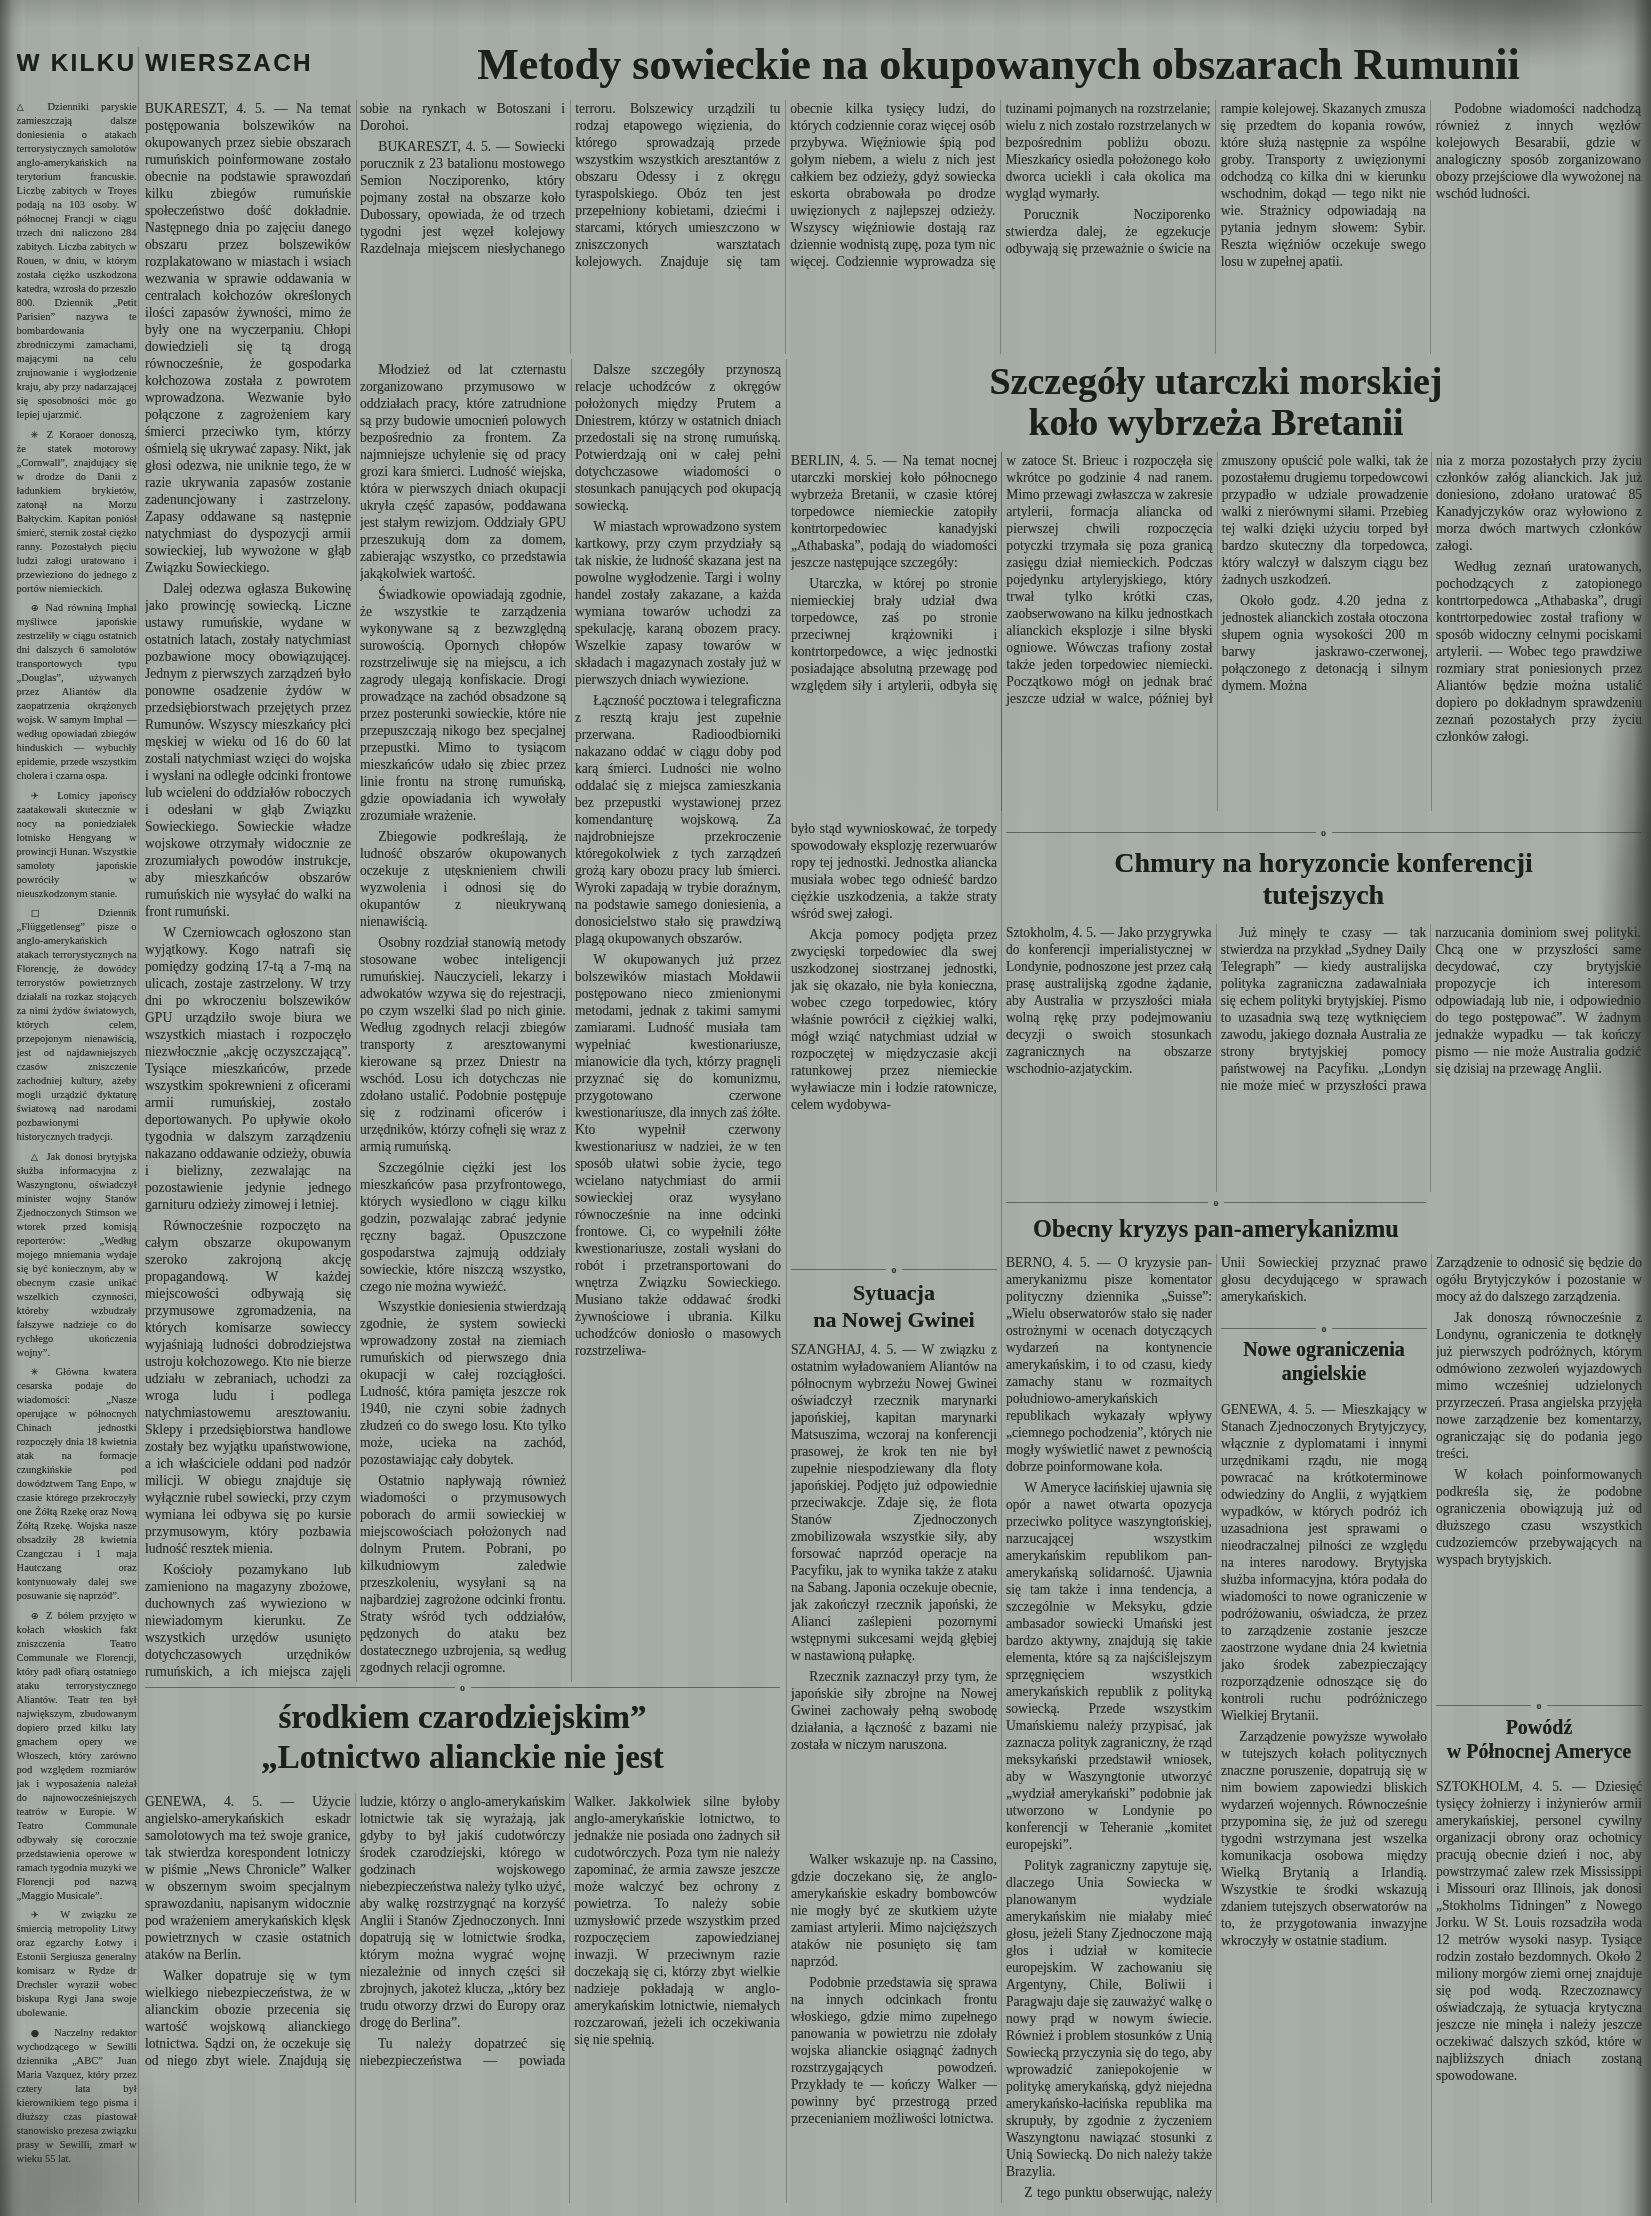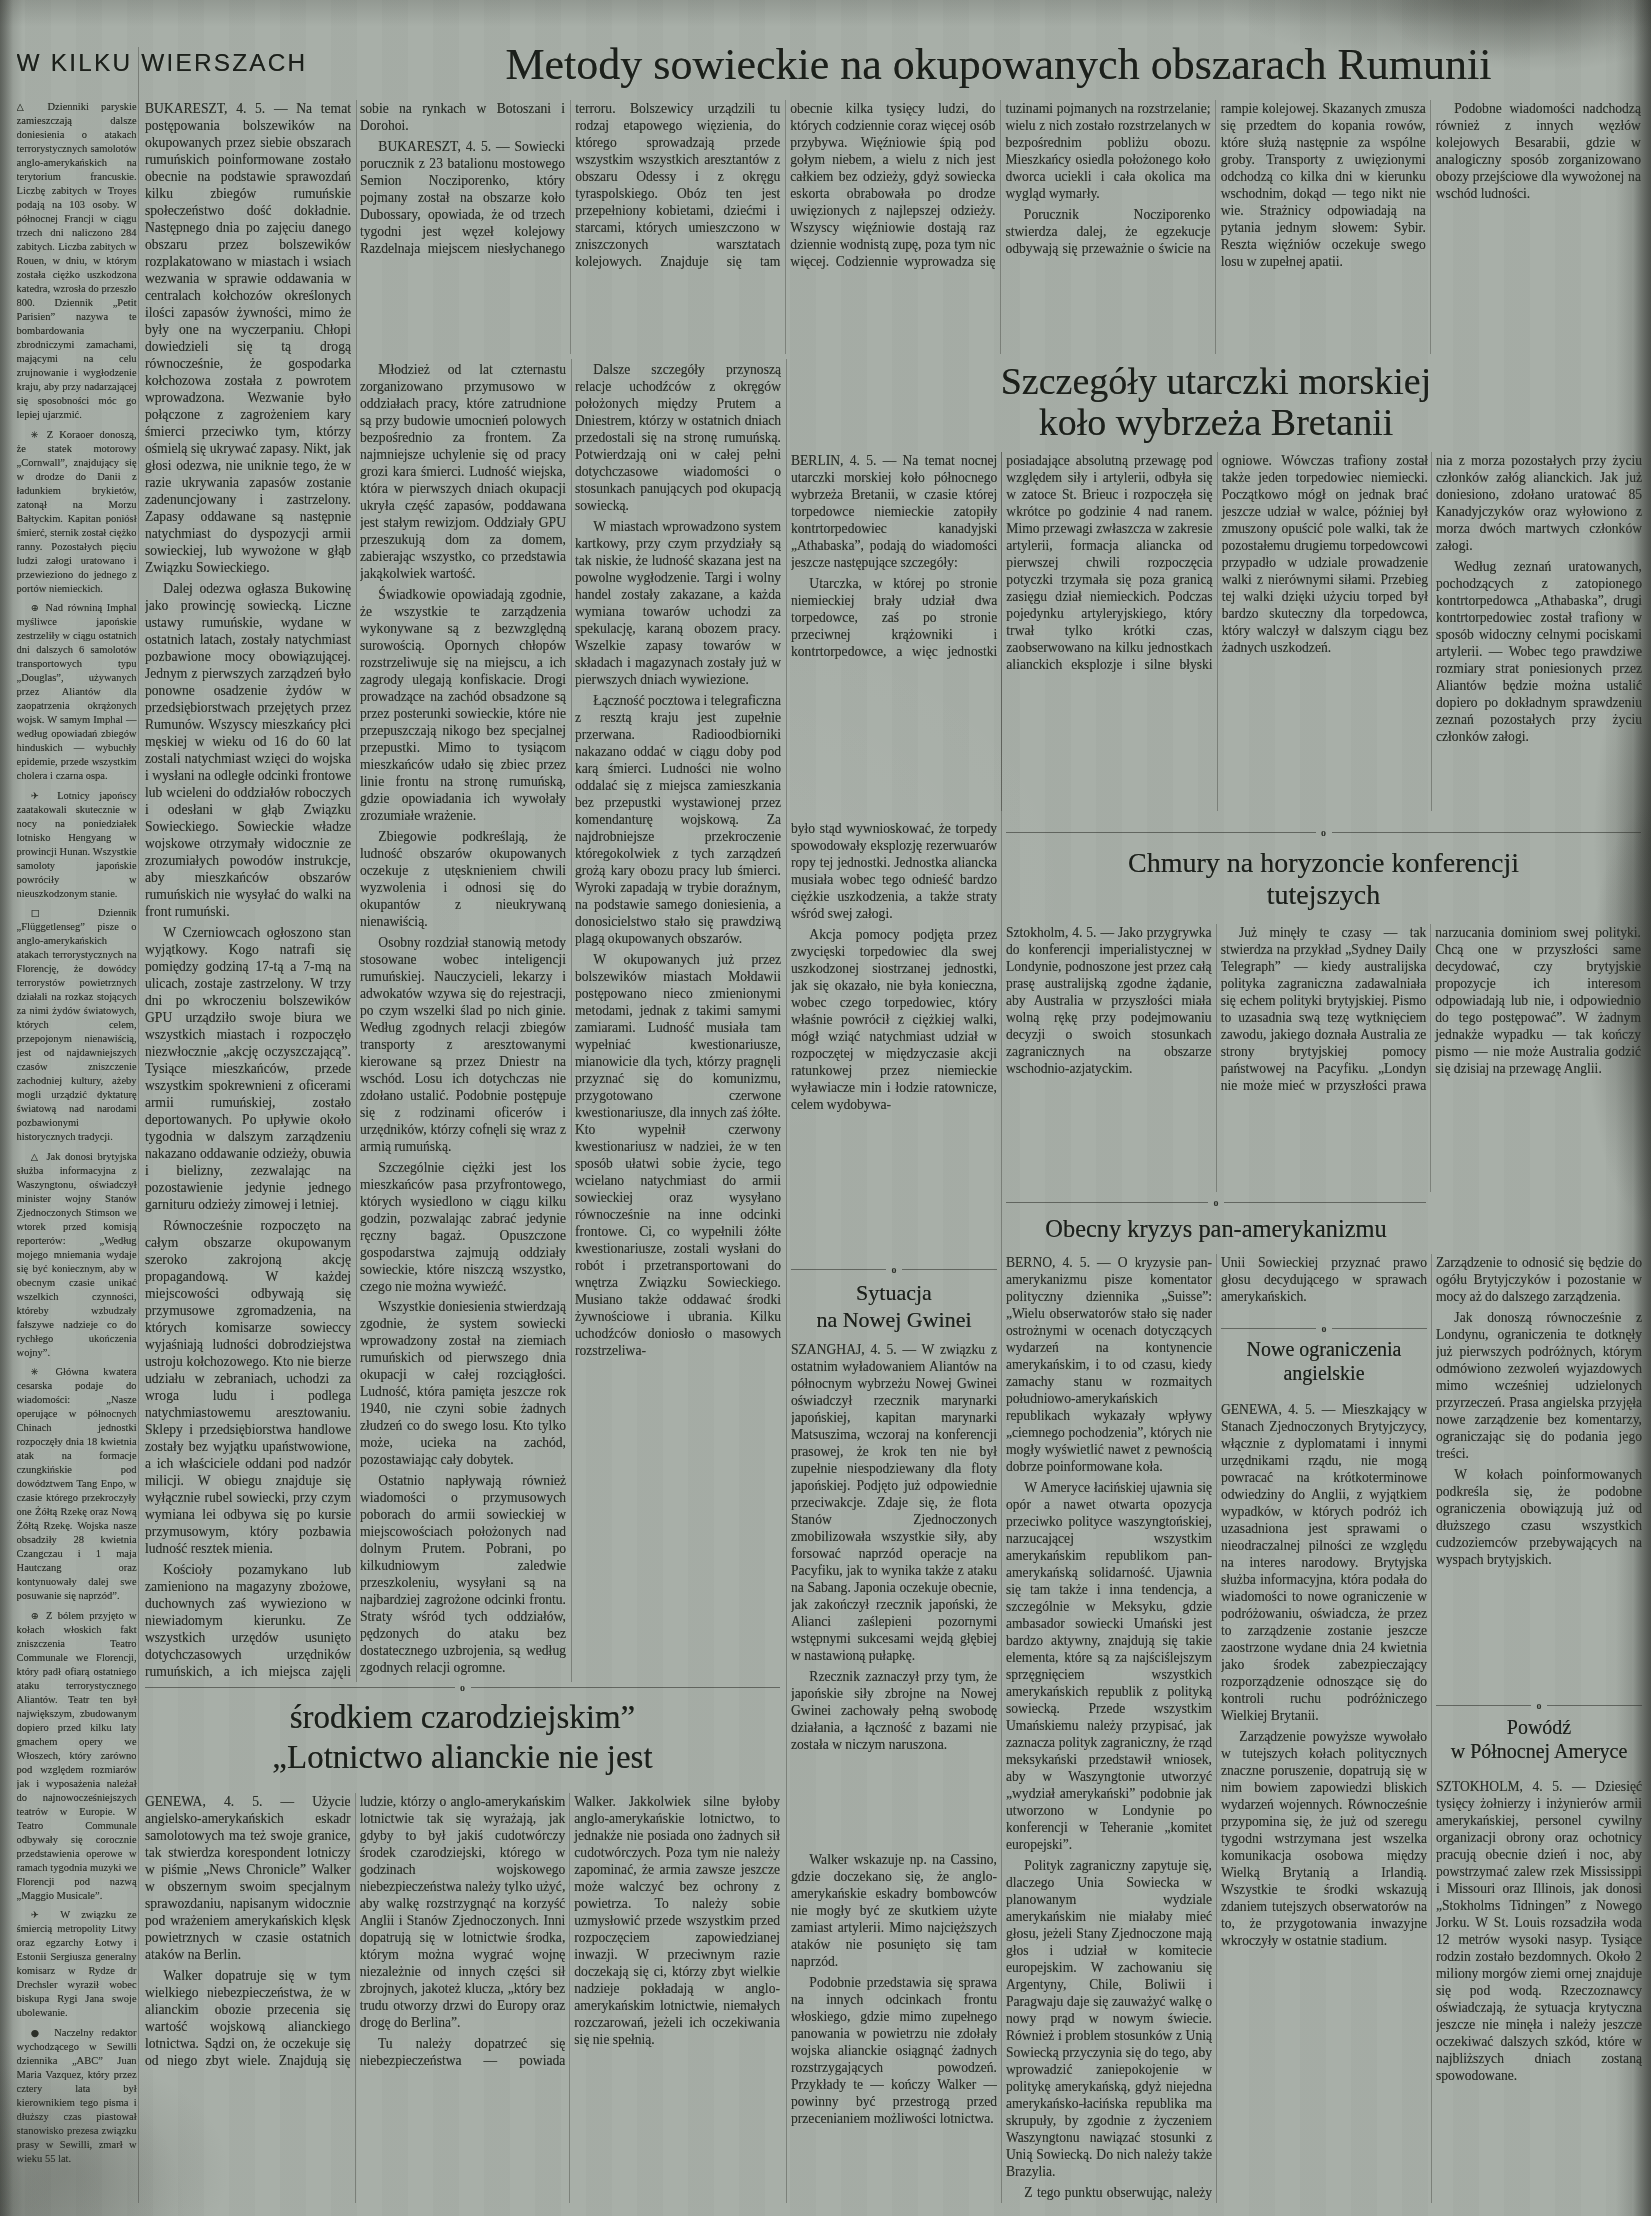--- a/index.html
+++ b/index.html
@@ -23,21 +23,21 @@
     font-size:13.6px;line-height:17px;
     text-shadow:0 0 0.6px rgba(43,47,40,.55);
   }
   .txt p{margin:0 0 3.9px 0;}
   .p.ind{text-indent:1.35em;}
   .p.lead{text-indent:0;}
   .briefs{font-size:10.5px;line-height:14px;}
   .briefs p{margin:0 0 5.5px 0;text-indent:0;}
   .bmark{font-family:"DejaVu Sans", sans-serif;font-size:9.4px;padding-right:2.2px;}
   .hl{
-    position:absolute;font-weight:normal;color:#1c201b;overflow:hidden;
+    position:absolute;font-weight:bold;color:#1c201b;overflow:hidden;
     text-shadow:0 0 0.6px rgba(25,28,22,.6);
   }
   .hl .l{display:block;}
   .center{text-align:center;}
   .sans{font-family:"Liberation Sans", sans-serif;}
   .vrule{position:absolute;width:0.6px;background:rgba(40,42,36,.34);}
   .divider{position:absolute;display:flex;align-items:center;color:#2b2f28;}
   .divider .dline{flex:1;border-top:0.6px solid rgba(40,42,36,.55);height:0;}
   .divider .ddot{font-size:10px;line-height:5.5px;padding:0 5.5px;font-weight:bold;}
   .stain{position:absolute;pointer-events:none;}
@@ -131,20 +131,21 @@
       <p class="p ind">W okupowanych już przez bolszewików miastach Mołdawii postępowano nieco zmienionymi metodami, jednak z takimi samymi zamiarami. Ludność musiała tam wypełniać kwestionariusze, mianowicie dla tych, którzy pragnęli przyznać się do komunizmu, przygotowano czerwone kwestionariusze, dla innych zaś żółte. Kto wypełnił czerwony kwestionariusz w nadziei, że w ten sposób ułatwi sobie życie, tego wcielano natychmiast do armii sowieckiej oraz wysyłano równocześnie na inne odcinki frontowe. Ci, co wypełnili żółte kwestionariusze, zostali wysłani do robót i przetransportowani do wnętrza Związku Sowieckiego. Musiano także oddawać środki żywnościowe i ubrania. Kilku uchodźców doniosło o masowych rozstrzeliwa-</p>
     </div>
 
   <div class="hl center" style="left:791px;top:361px;width:850px;height:84px;font-size:38px;line-height:41px">
     <span class="l">Szczegóły utarczki morskiej</span>
     <span class="l">koło wybrzeża Bretanii</span>
   </div>
   <div class="txt" style="left:791px;top:452px;width:637px;height:359px;column-count:3;column-gap:9px;column-rule:0.6px solid rgba(45,45,40,.35)">
       <p class="p lead">BERLIN, 4. 5. — Na temat nocnej utarczki morskiej koło północnego wybrzeża Bretanii, w czasie której torpedowce niemieckie zatopiły kontrtorpedowiec kanadyjski „Athabaska”, podają do wiadomości jeszcze następujące szczegóły:</p>
       <p class="p ind">Utarczka, w której po stronie niemieckiej brały udział dwa torpedowce, zaś po stronie przeciwnej krążowniki i kontrtorpedowce, a więc jednostki posiadające absolutną przewagę pod względem siły i artylerii, odbyła się w zatoce St. Brieuc i rozpoczęła się wkrótce po godzinie 4 nad ranem. Mimo przewagi zwłaszcza w zakresie artylerii, formacja aliancka od pierwszej chwili rozpoczęcia potyczki trzymała się poza granicą zasięgu dział niemieckich. Podczas pojedynku artyleryjskiego, który trwał tylko krótki czas, zaobserwowano na kilku jednostkach alianckich eksplozje i silne błyski ogniowe. Wówczas trafiony został także jeden torpedowiec niemiecki. Początkowo mógł on jednak brać jeszcze udział w walce, później był zmuszony opuścić pole walki, tak że pozostałemu drugiemu torpedowcowi przypadło w udziale prowadzenie walki z nierównymi siłami. Przebieg tej walki dzięki użyciu torped był bardzo skuteczny dla torpedowca, który walczył w dalszym ciągu bez żadnych uszkodzeń.</p>
+      <p class="p ind">Około godz. 4.20 jedna z jednostek alianckich została otoczona słupem ognia wysokości 200 m barwy jaskrawo-czerwonej, połączonego z detonacją i silnym dymem. Można</p>
     </div>
   <div class="txt" style="left:791px;top:820px;width:206px;height:437px">
       <p class="p lead">było stąd wywnioskować, że torpedy spowodowały eksplozję rezerwuarów ropy tej jednostki. Jednostka aliancka musiała wobec tego odnieść bardzo ciężkie uszkodzenia, a także straty wśród swej załogi.</p>
       <p class="p ind">Akcja pomocy podjęta przez zwycięski torpedowiec dla swej uszkodzonej siostrzanej jednostki, jak się okazało, nie była konieczna, wobec czego torpedowiec, który właśnie powrócił z ciężkiej walki, mógł wziąć natychmiast udział w rozpoczętej w międzyczasie akcji ratunkowej przez niemieckie wyławiacze min i łodzie ratownicze, celem wydobywa-</p>
     </div>
   <div class="txt" style="left:1436px;top:452px;width:206px;height:359px">
       <p class="p lead">nia z morza pozostałych przy życiu członków załóg alianckich. Jak już doniesiono, zdołano uratować 85 Kanadyjczyków oraz wyłowiono z morza dwóch martwych członków załogi.</p>
       <p class="p ind">Według zeznań uratowanych, pochodzących z zatopionego kontrtorpedowca „Athabaska”, drugi kontrtorpedowiec został trafiony w sposób widoczny celnymi pociskami artylerii. — Wobec tego prawdziwe rozmiary strat poniesionych przez Aliantów będzie można ustalić dopiero po dokładnym sprawdzeniu zeznań pozostałych przy życiu członków załogi.</p>
     </div>
 

